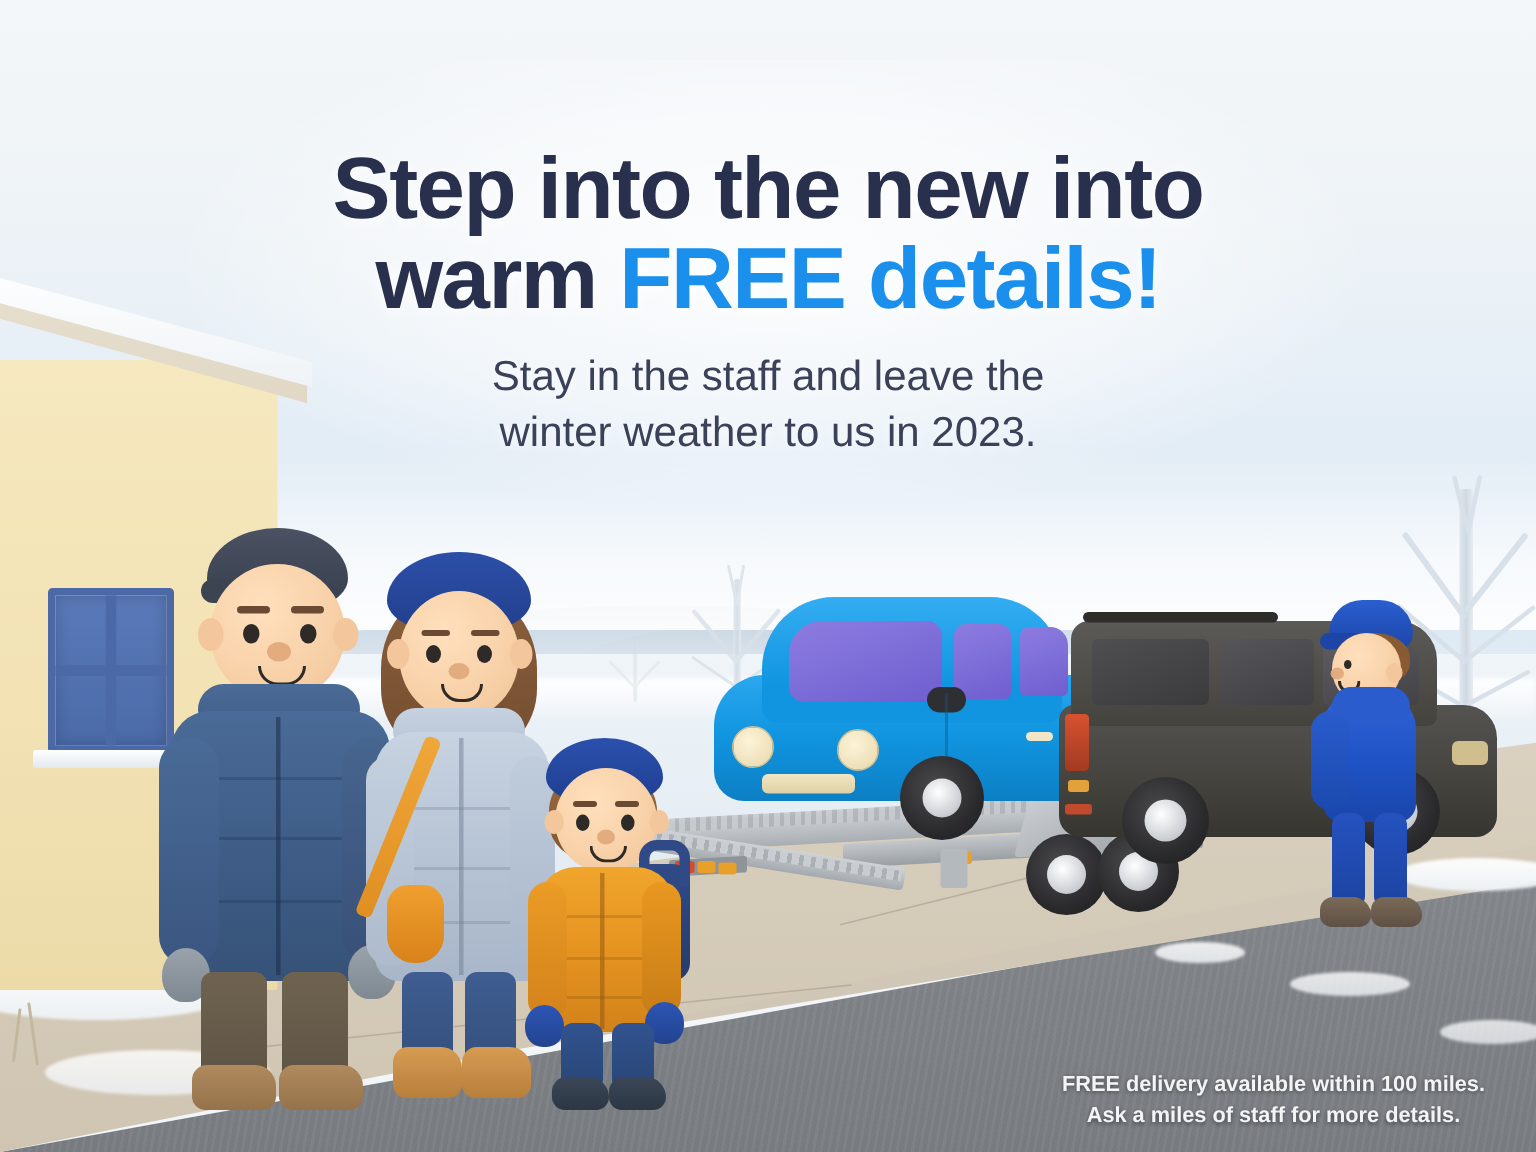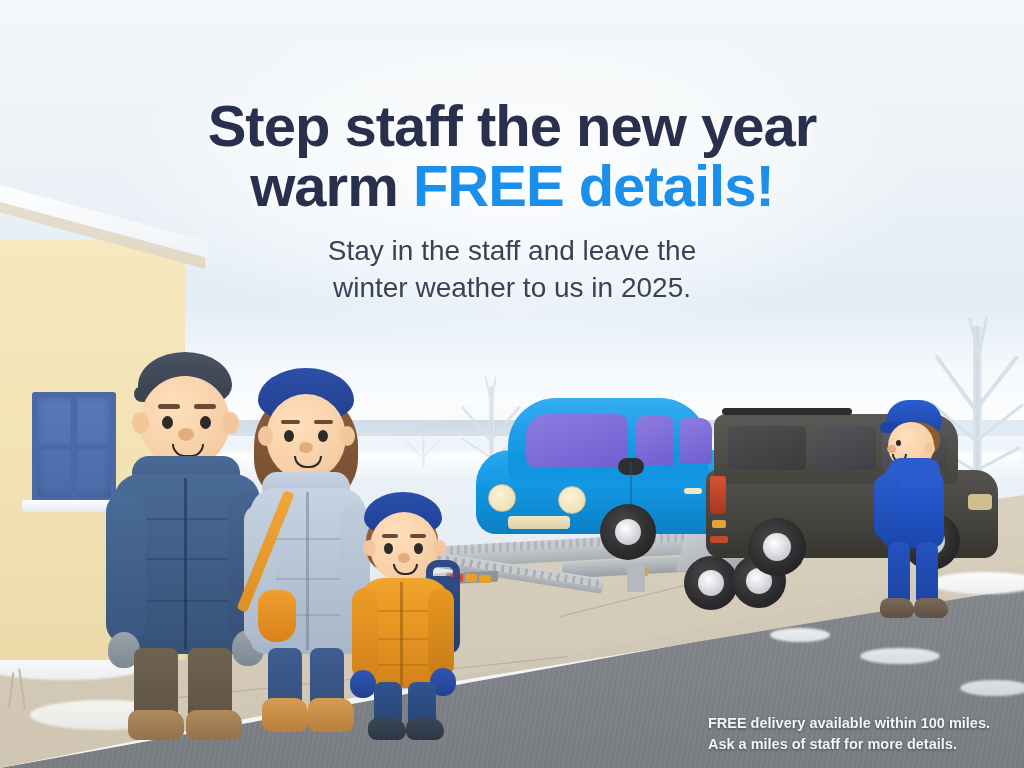--- a/index.html
+++ b/index.html
@@ -87,21 +87,21 @@
   .wheel{position:absolute;border-radius:50%;background:radial-gradient(circle at 42% 38%,#4a4a4c,#2a2a2c 62%,#1d1d1f 100%);}
   .hub{position:absolute;border-radius:50%;background:radial-gradient(circle at 40% 36%,#ffffff,#c9ccd1 70%,#a9adb3 100%);}
 
   
   .textblock{position:absolute;left:0;right:0;top:96px;text-align:center;z-index:40;}
   .headline{margin:0;font-size:58px;line-height:1.04;font-weight:bold;color:#28304d;letter-spacing:-1px;
     text-shadow:0 2px 10px rgba(255,255,255,.85);}
   .headline .free{color:#1a8fec;}
   .subhead{margin:16px 0 0;font-size:28px;line-height:1.32;font-weight:500;color:#3a4158;
     text-shadow:0 1px 8px rgba(255,255,255,.85);}
-  .finefoot{position:absolute;right:34px;bottom:12px;text-align:left;z-index:40;
+  .finefoot{position:absolute;right:34px;bottom:12px;text-align:center;z-index:40;
     font-size:14.5px;line-height:1.5;font-weight:bold;color:#f2f4f6;text-shadow:0 1px 3px rgba(0,0,0,.45);}
 </style>
 </head>
 <body>
 
 <div class="poster">
 
   <div class="sky"></div>
   <div class="sky-glow"></div>
   <div class="hills"></div>
@@ -349,26 +349,26 @@
     <div class="mitt" style="left:-2px;top:178px;width:26px;height:28px;background:linear-gradient(180deg,#2c55b5,#22438f);"></div>
     <div class="mitt" style="left:78px;top:176px;width:26px;height:28px;background:linear-gradient(180deg,#2c55b5,#22438f);"></div>
     <div class="leg" style="left:22px;top:190px;width:28px;height:44px;background:linear-gradient(180deg,#31538f,#294676);"></div>
     <div class="leg" style="left:56px;top:190px;width:28px;height:44px;background:linear-gradient(180deg,#31538f,#294676);"></div>
     <div class="boot" style="left:16px;top:226px;width:38px;height:22px;background:linear-gradient(180deg,#3b4758,#2c3644);"></div>
     <div class="boot" style="left:54px;top:226px;width:38px;height:22px;background:linear-gradient(180deg,#3b4758,#2c3644);"></div>
   </div>
 
   <div class="textblock">
     <h1 class="headline">
-      <span>Step staff the new year</span><br>
+      <span>Step into the new into</span><br>
       <span>warm </span><span class="free">FREE details!</span>
     </h1>
     <p class="subhead">
       <span>Stay in the staff and leave the</span><br>
-      <span>winter weather to us in 2025.</span>
+      <span>winter weather to us in 2023.</span>
     </p>
   </div>
 
   <div class="finefoot">
     <div>FREE delivery available within 100 miles.</div>
     <div>Ask a miles of staff for more details.</div>
   </div>
 
 </div>
 

